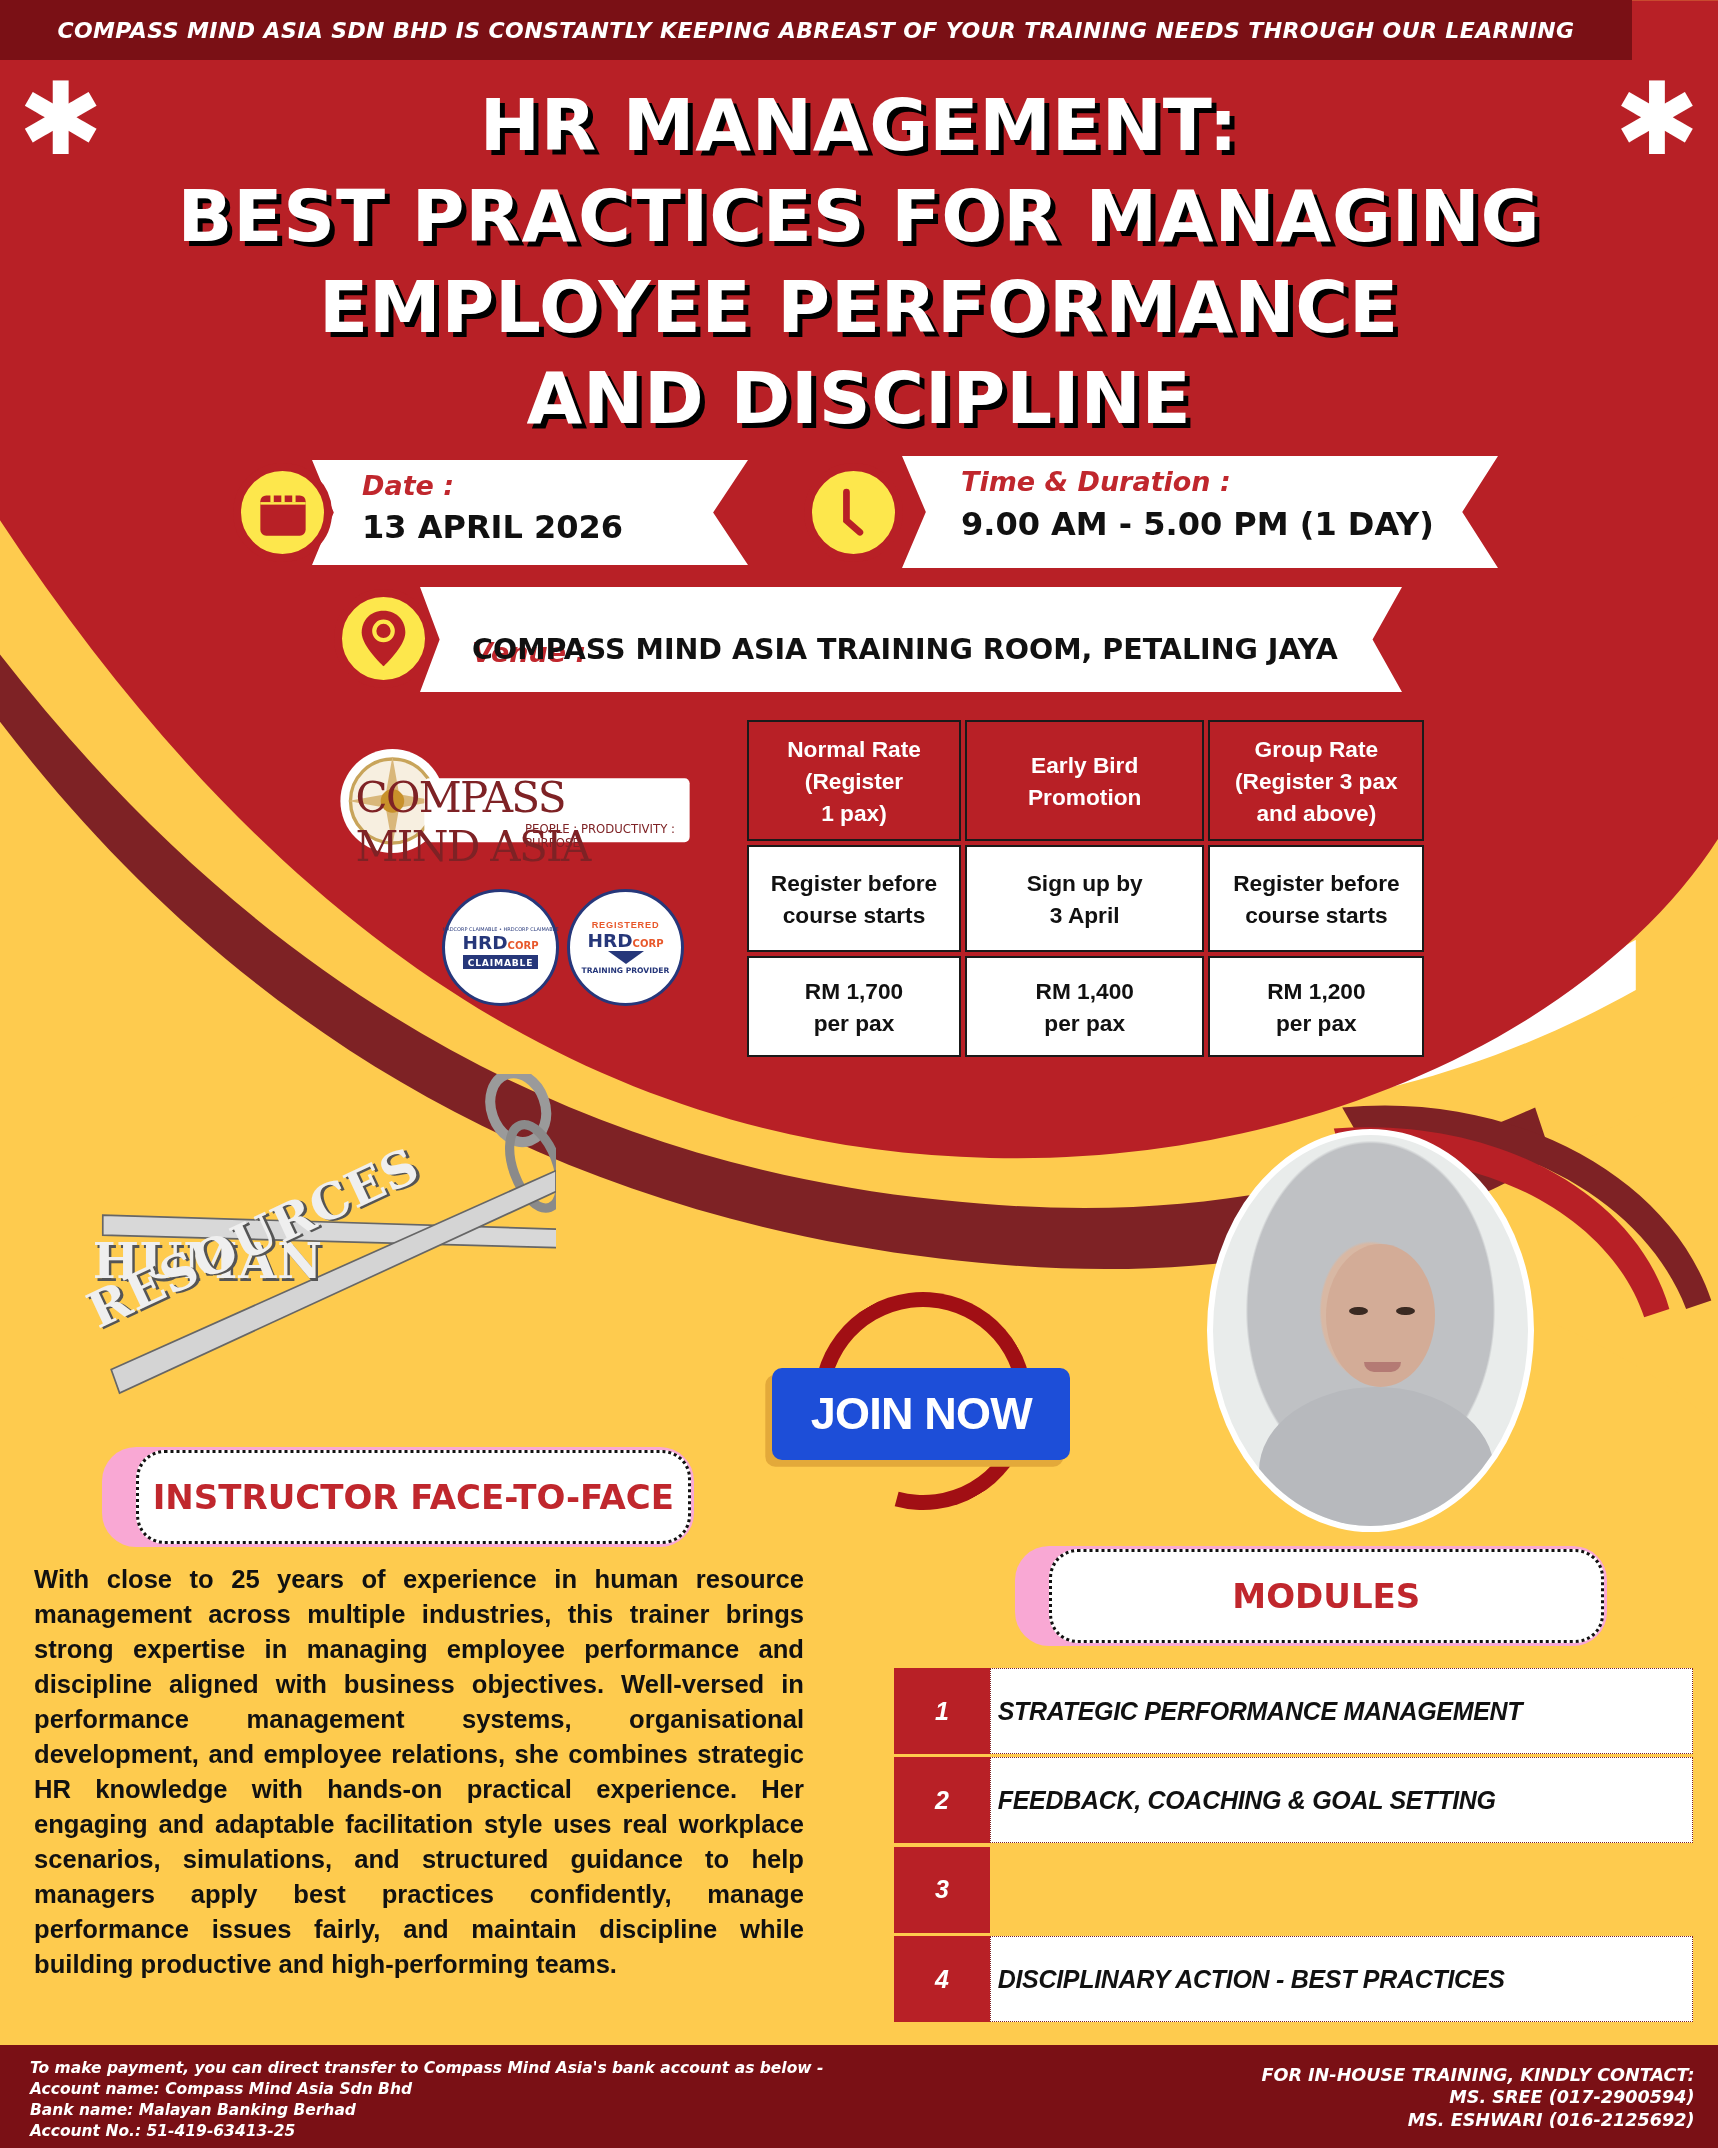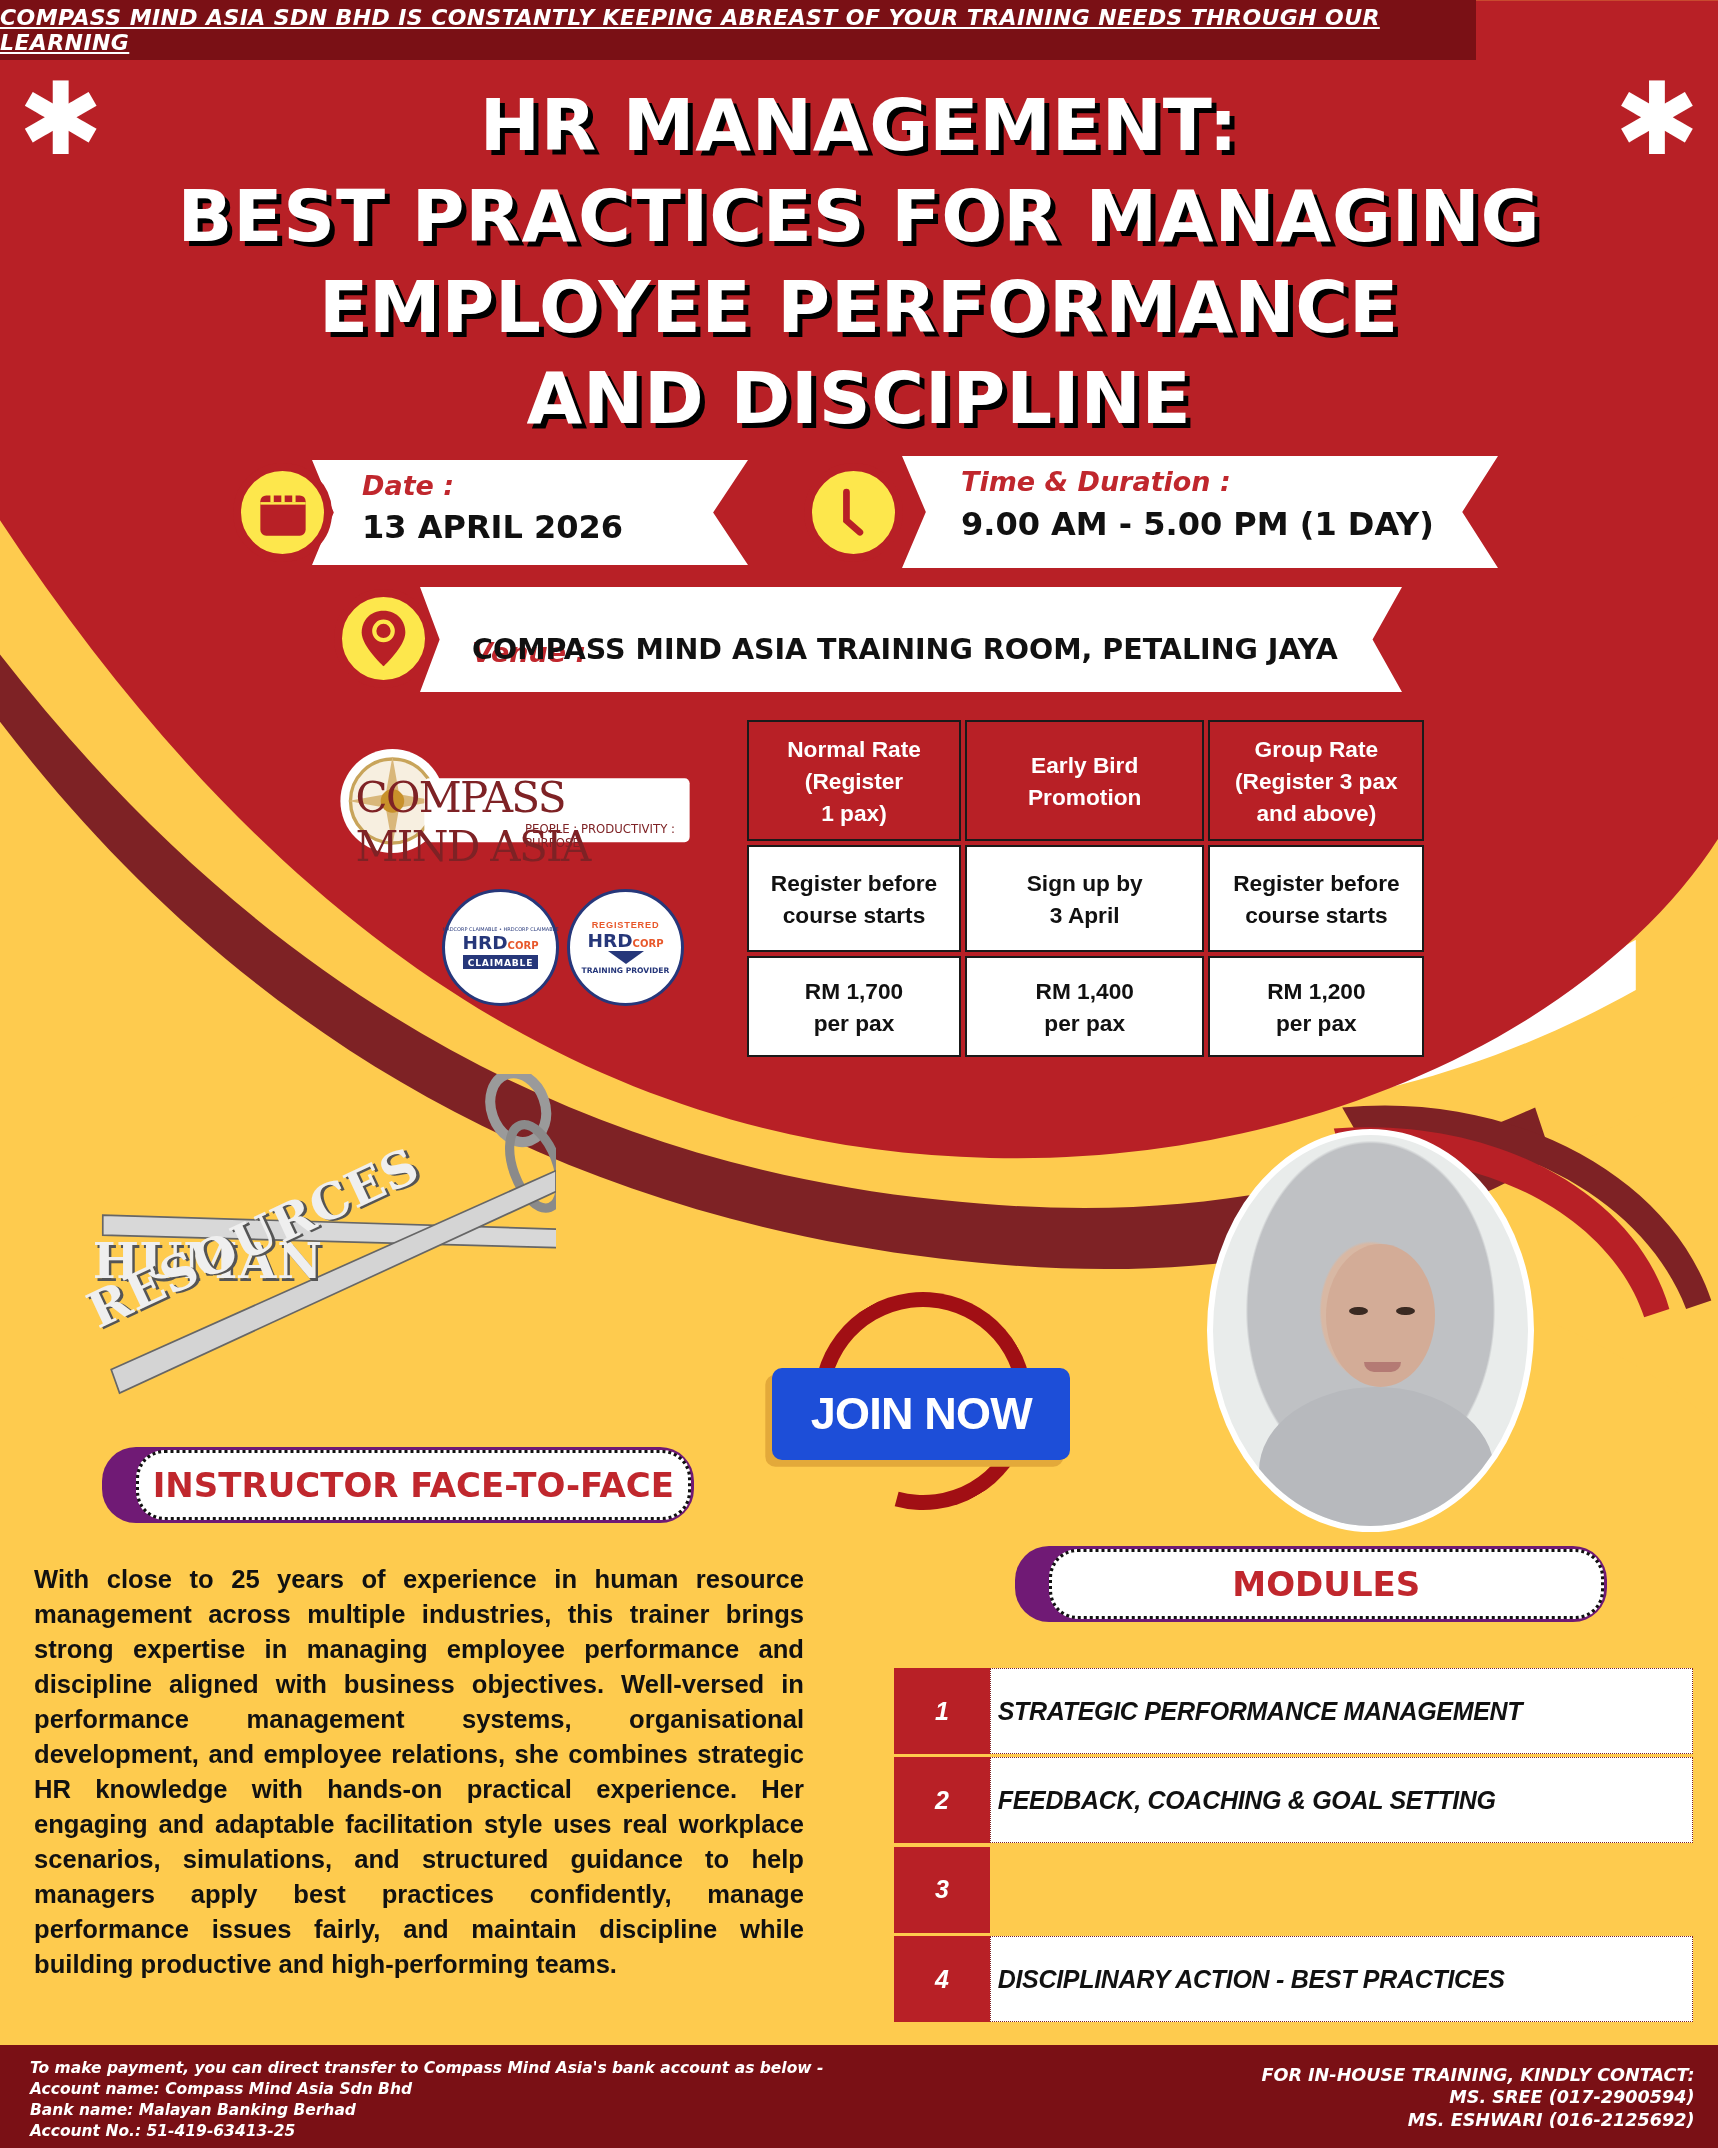--- a/index.html
+++ b/index.html
@@ -6,25 +6,25 @@
   html, body { width: 1718px; height: 2148px; overflow: hidden; }
   body {
     position: relative;
     background: #fecb4e;
     font-family: "DejaVu Sans", "Liberation Sans", sans-serif;
   }
   .bg-svg { position: absolute; left: 0; top: 0; width: 1718px; height: 2148px; z-index: 0; }
 
   
   .top-banner {
-    position: absolute; left: 0; top: 0; width: 1476px; height: 60px;
+    position: absolute; left: 0; top: 0; width: 1632px; height: 60px;
     background: #7a1015; color: #fff;
     display: flex; align-items: center; justify-content: center;
     font-family: "DejaVu Sans", sans-serif; font-weight: bold; font-style: italic;
-    font-size: 22px; letter-spacing: 0.4px; z-index: 3; text-decoration: underline;
+    font-size: 22px; letter-spacing: 0.4px; z-index: 3;
   }
 
   .asterisk {
     position: absolute; top: 69px; color: #fff; font-size: 101px; font-weight: bold;
     font-family: "DejaVu Sans", sans-serif; line-height: 1; z-index: 3;
   }
   .asterisk.left { left: 18.5px; }
   .asterisk.right { right: 18.5px; }
 
   .title {
@@ -113,22 +113,22 @@
     background: radial-gradient(ellipse at 50% 45%, #d8b8a4 0 22%, #bfc1c4 23% 55%, #e9eceb 56% 100%);
     border: 6.7px solid #fff; z-index: 3; overflow: hidden;
   }
   .photo .face { position: absolute; left: 113px; top: 109px; width: 109px; height: 143px; border-radius: 50%; background: #d3ac97; }
   .photo .eye { position: absolute; width: 18.5px; height: 8.4px; border-radius: 50%; background: #3a2a22; top: 172px; }
   .photo .mouth { position: absolute; left: 151px; top: 227px; width: 37px; height: 10px; border-radius: 0 0 18.5px 18.5px; background: #b47a74; }
   .photo .scarf { position: absolute; left: 46px; top: 252px; width: 235px; height: 168px; border-radius: 50% 50% 0 0; background: #b7b9bd; }
 
   
   .section-head {
-    position: absolute; height: 76px; z-index: 3;
-    background: #701a75; border-radius: 34px;
+    position: absolute; height: 100px; z-index: 3;
+    background: #f9a8d4; border-radius: 34px;
   }
   .section-head .inner {
     position: absolute; left: 34px; top: 3.4px; right: 3.4px; bottom: 3.4px;
     background: #fff; border: 3.4px dotted #111; border-radius: 28.5px;
     display: flex; align-items: center; justify-content: center;
     color: #c0272d; font-family: "DejaVu Sans", sans-serif; font-weight: bold; font-size: 34px;
   }
   .head-instructor { left: 102px; top: 1447px; width: 592px; }
   .head-modules { left: 1015px; top: 1546px; width: 592px; }
 

